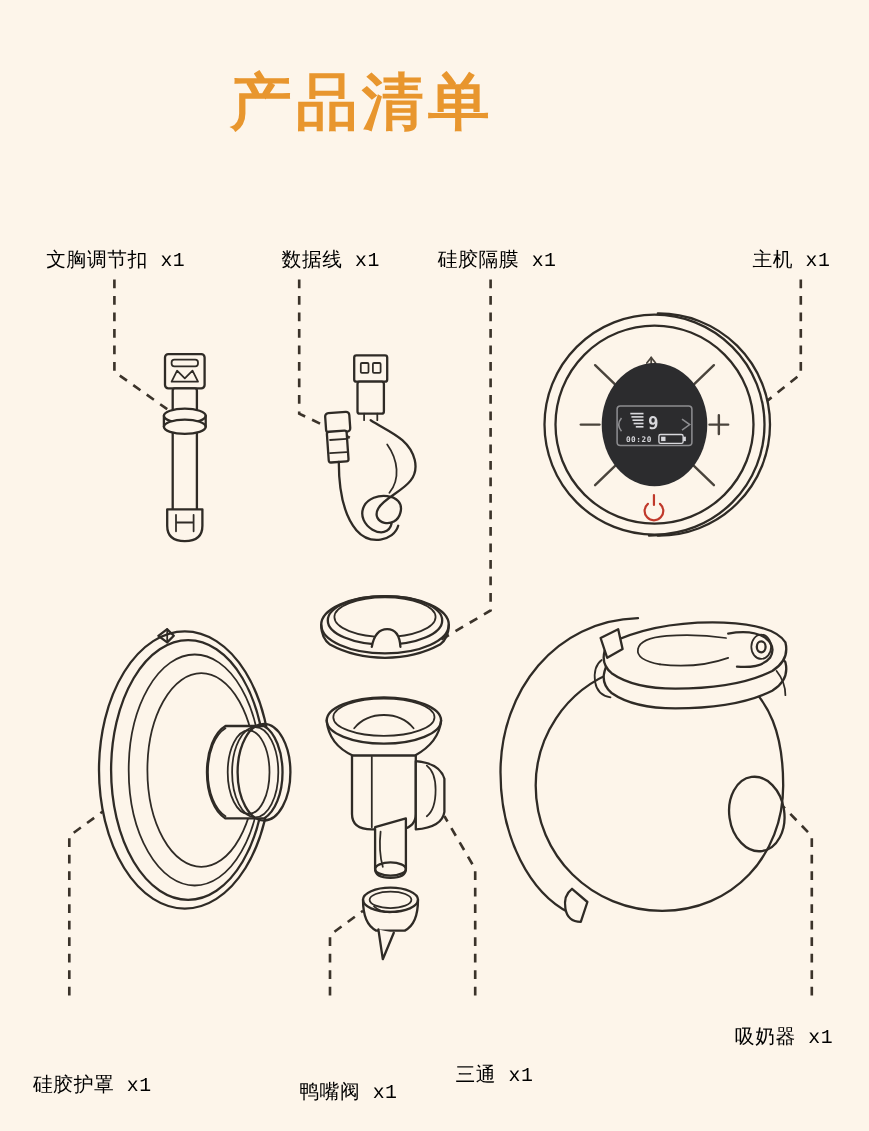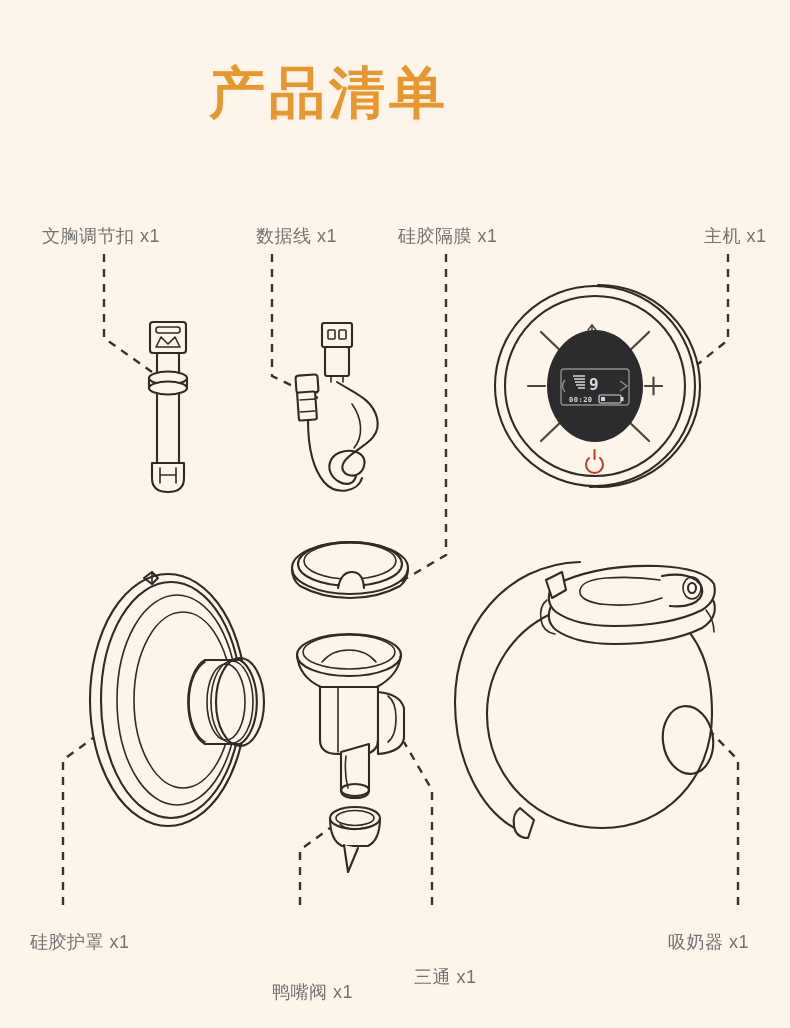--- a/index.html
+++ b/index.html
@@ -29,32 +29,32 @@
     text-align: center;
     font-size: 56px;
     font-weight: bold;
     letter-spacing: 4px;
     color: #e8962e;
     font-family: "DejaVu Sans", "Liberation Sans", sans-serif;
   }
   .label {
     position: absolute;
     font-size: 18px;
-    color: #737373;
+    color: #000000;
     white-space: nowrap;
-    font-family: Liberation Sans, sans-serif;
+    font-family: Liberation Mono, monospace;
     letter-spacing: 0.5px;
   }
   
   .lbl-strap   { left: 42px;  top: 224px; }
   .lbl-cable   { left: 232px; top: 224px; margin-left: 24px; }
   .lbl-diaph   { left: 398px; top: 224px; text-align: right; }
-  .lbl-motor   { left: 684px; top: 224px; margin-left: 20px; }
+  .lbl-motor   { left: 684px; top: 224px; }
   
-  .lbl-shield  { left: 30px;  top: 930px; }
+  .lbl-shield  { left: 30px;  top: 974px; }
   .lbl-valve   { left: 272px; top: 980px; }
   .lbl-tee     { left: 414px; top: 965px; }
   .lbl-pump    { left: 668px; top: 930px; text-align: right; }
 
   svg.art {
     position: absolute;
     left: 0;
     top: 0;
     width: 790px;
     height: 1028px;

